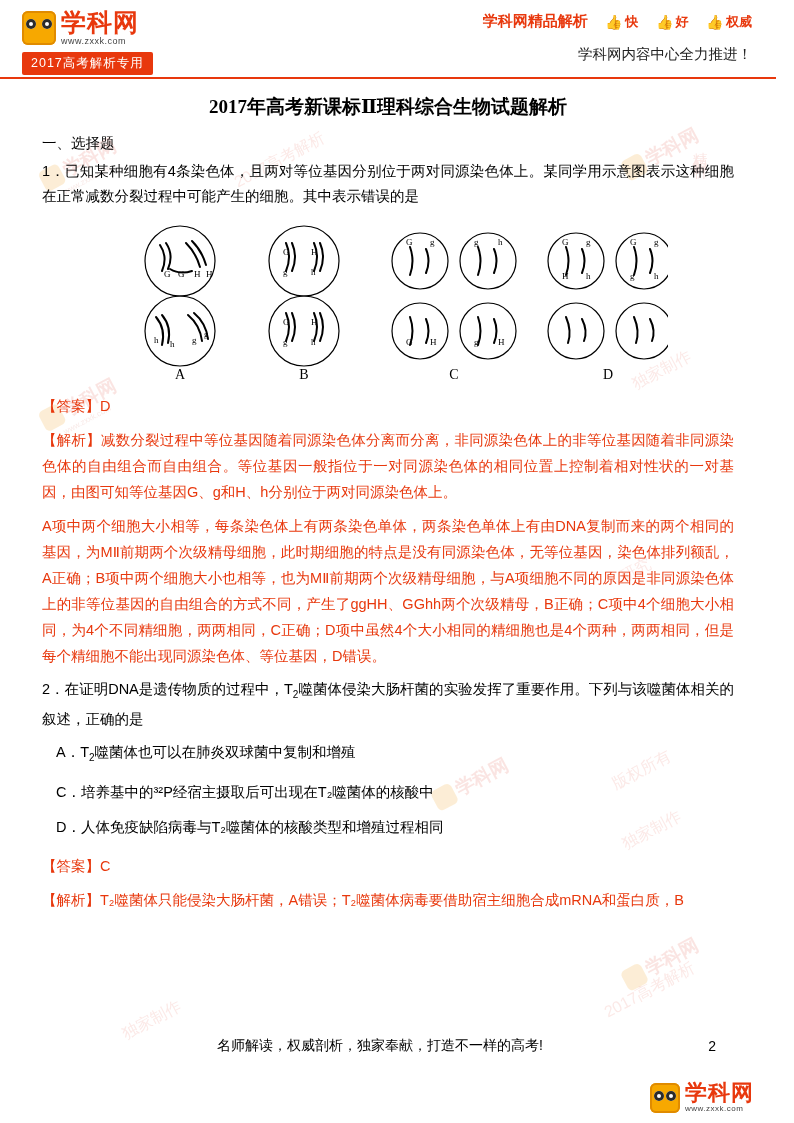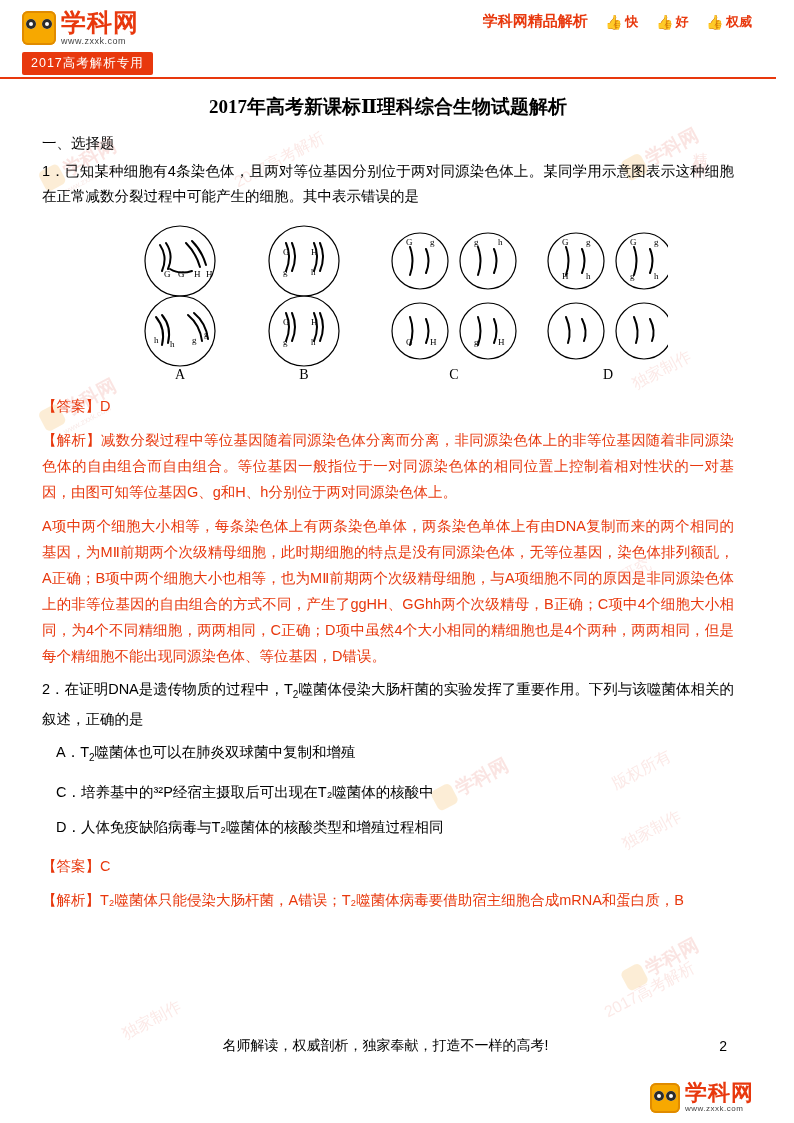--- a/index.html
+++ b/index.html
@@ -69,21 +69,21 @@
   .ans{color:#e8380d;font-size:14.5px;line-height:25px;margin:10px 0 6px;}
   .exp{color:#e8380d;font-size:14.5px;line-height:26px;margin:8px 0;text-align:justify;}
   sub{font-size:10px;}
 
   
   .figure{margin:10px 0 4px;display:flex;justify-content:center;}
   .figure svg{display:block;}
 
   
   .footer{
-    position:absolute;left:0;right:5px;bottom:68px;
+    position:absolute;left:0;right:16px;bottom:68px;
     display:flex;align-items:center;justify-content:center;
     font-size:14px;color:#000;
   }
   .footer .page-num{position:absolute;right:44px;font-size:14px;}
   .bottom-logo{
     position:absolute;right:22px;bottom:10px;display:flex;align-items:center;
   }
   .bottom-logo .owl{width:30px;height:30px;}
   .bl-text{margin-left:5px;}
   .bl-cn{font-size:22px;font-weight:bold;color:#e8380d;letter-spacing:1px;line-height:1;}
@@ -115,20 +115,21 @@
           </span>
         <span class="thumb">
             <span class="tg">👍</span>
             <span>好</span>
           </span>
         <span class="thumb">
             <span class="tg">👍</span>
             <span>权威</span>
           </span>
       </div>
+      <div class="hr-line2">学科网内容中心全力推进！</div>
     </div>
     <div class="hdr-rule"></div>
   </div>
 
   <div class="wm wm-rot" style="left:40px;top:150px;">
     <span class="w-owl"></span><span class="wm-cn">学科网</span>
     <span class="wm-en">www.zxxk.com</span>
   </div>
   <div class="wm wm-rot" style="left:230px;top:150px;">
     <span class="wm-txt">2017高考解析</span>

